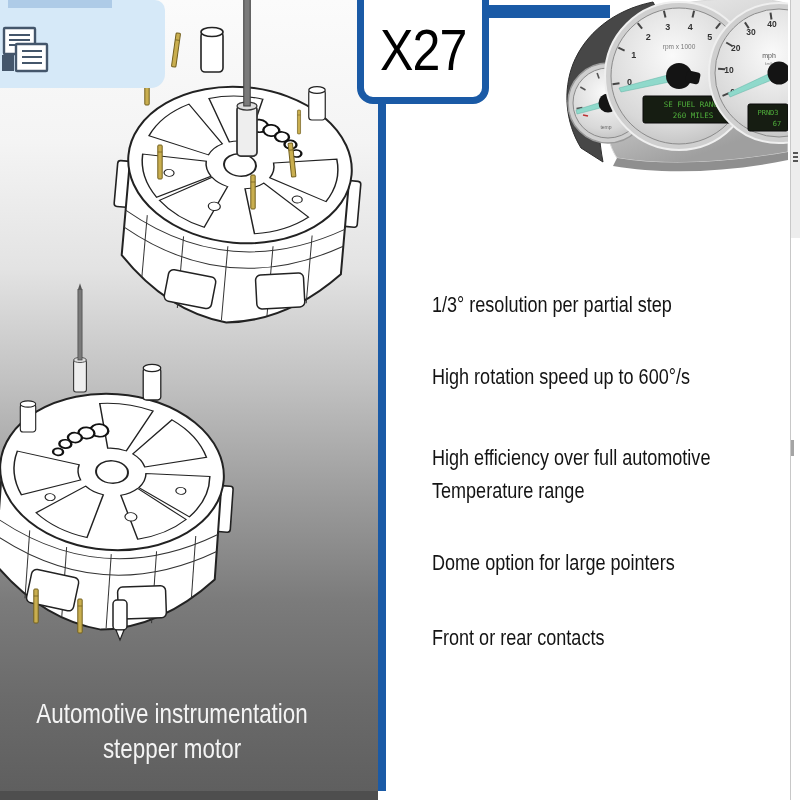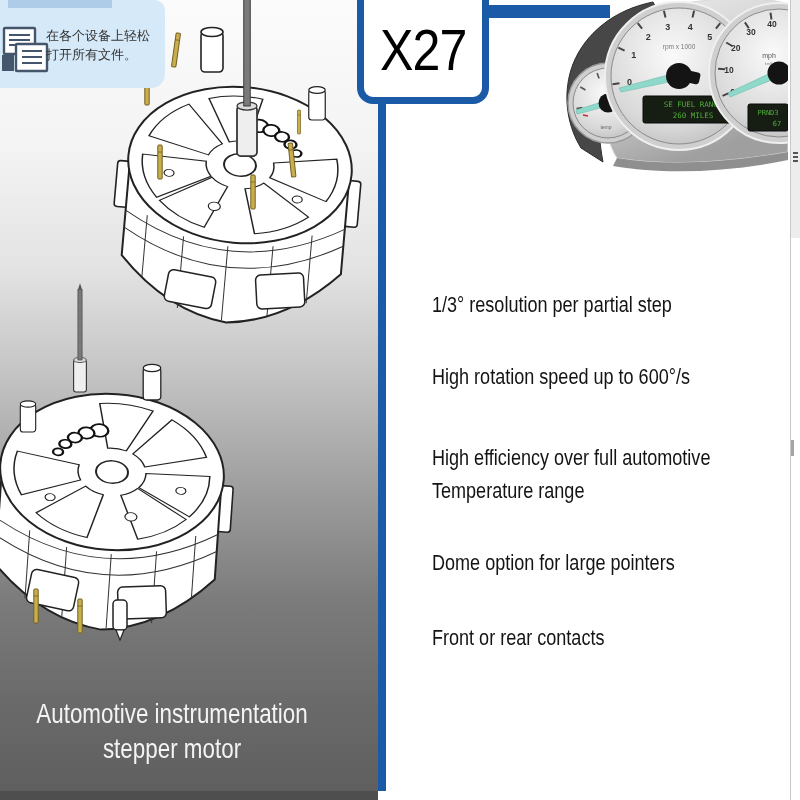--- a/index.html
+++ b/index.html
@@ -280,21 +280,20 @@
     <rect x="1" y="30" width="12" height="16" fill="#44566b"></rect>
     <rect x="3" y="3" width="31" height="26" rx="1" fill="#fff" stroke="#44566b" stroke-width="2.4"></rect>
     <line x1="8" y1="10" x2="29" y2="10" stroke="#44566b" stroke-width="2"></line>
     <line x1="8" y1="15" x2="29" y2="15" stroke="#44566b" stroke-width="2"></line>
     <line x1="8" y1="20" x2="29" y2="20" stroke="#44566b" stroke-width="2"></line>
     <rect x="15" y="19" width="31" height="27" rx="1" fill="#fff" stroke="#44566b" stroke-width="2.4"></rect>
     <line x1="21" y1="26" x2="41" y2="26" stroke="#44566b" stroke-width="2"></line>
     <line x1="21" y1="32" x2="41" y2="32" stroke="#44566b" stroke-width="2"></line>
     <line x1="21" y1="38" x2="41" y2="38" stroke="#44566b" stroke-width="2"></line>
   </svg>
-  <div class="txt">在各个设备上轻松打开所有文件。</div>
 </div>
 
 <div class="abs" id="edge-top"></div>
 <div class="abs" id="edge-line"></div>
 <div class="abs edge-dot" style="top:152px"></div>
 <div class="abs edge-dot" style="top:156px"></div>
 <div class="abs edge-dot" style="top:160px"></div>
 <div class="abs" id="edge-mark"></div>
 
 </body></html>

